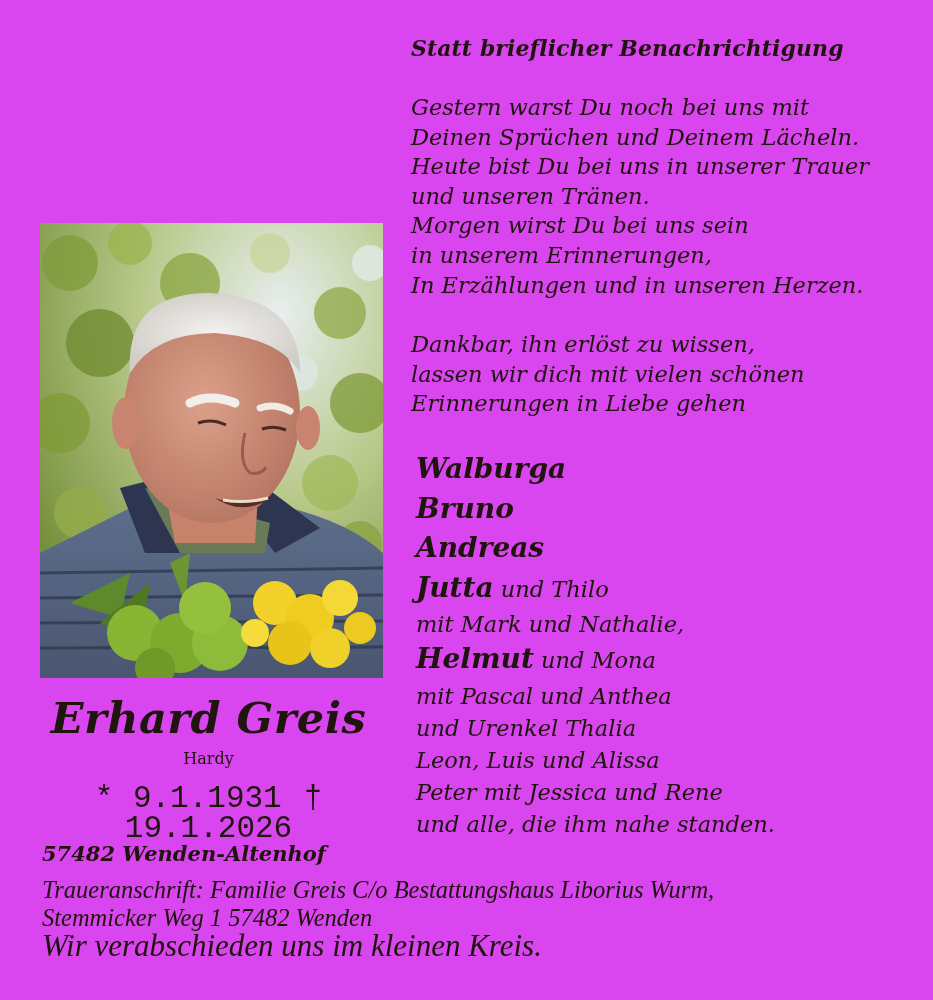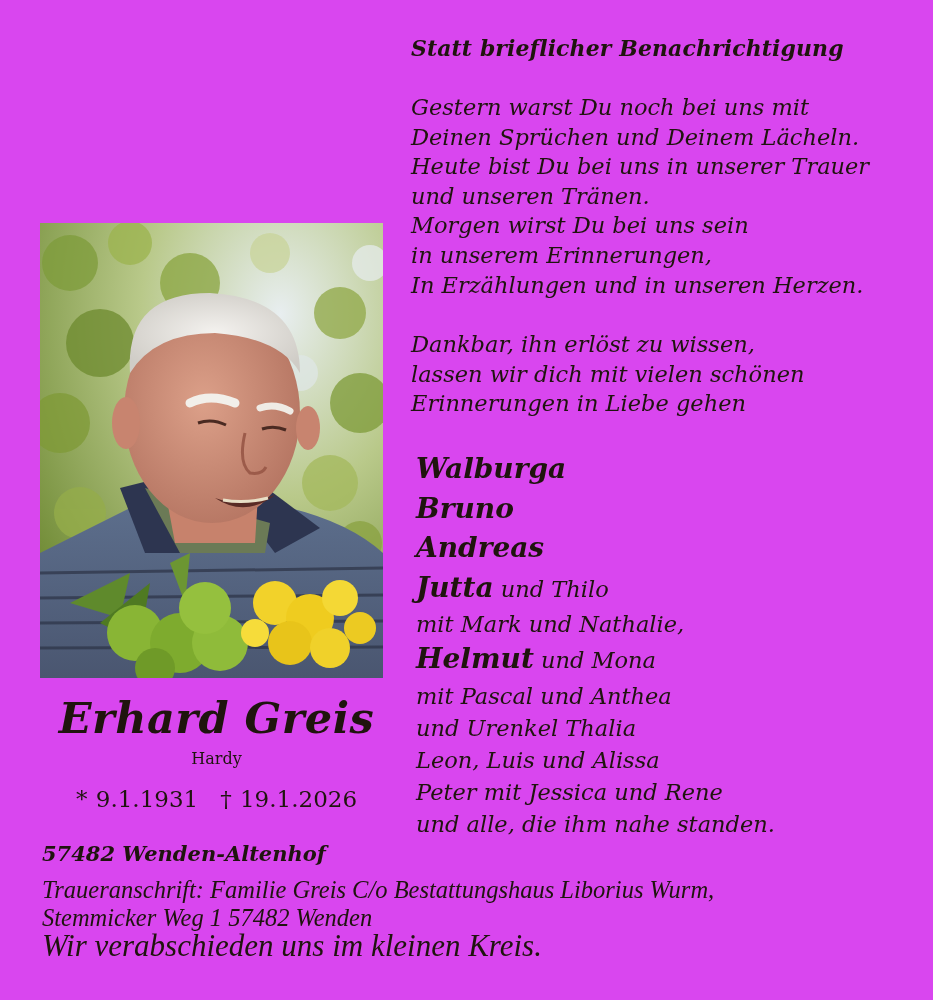--- a/index.html
+++ b/index.html
@@ -73,44 +73,45 @@
       top: 223px;
       width: 343px;
       height: 455px;
       overflow: hidden;
       background: #a9bf7e;
     }
     .photo svg { display: block; }
 
     .name-block {
       position: absolute;
-      left: 44px;
+      left: 36px;
       top: 690px;
       width: 345px;
       text-align: center;
     }
     .deceased-name {
       font-style: italic;
       font-weight: bold;
       font-size: 43px;
       line-height: 56px;
       margin: 0;
       letter-spacing: 0.5px;
     }
     .nickname {
       font-size: 16px;
       line-height: 30px;
       margin-top: -2px;
       text-align: center;
     }
     .dates {
-      font-size: 23px;
+      font-size: 31px;
       line-height: 30px;
       margin-top: 10px;
       word-spacing: 1px;
+      font-family: Liberation Mono, monospace;
     }
     .dates .gap { display: inline-block; width: 22px; }
 
     
     .bottom {
       position: absolute;
       left: 42px;
       top: 838px;
       width: 860px;
       font-family: "Liberation Serif", "DejaVu Serif", serif;

